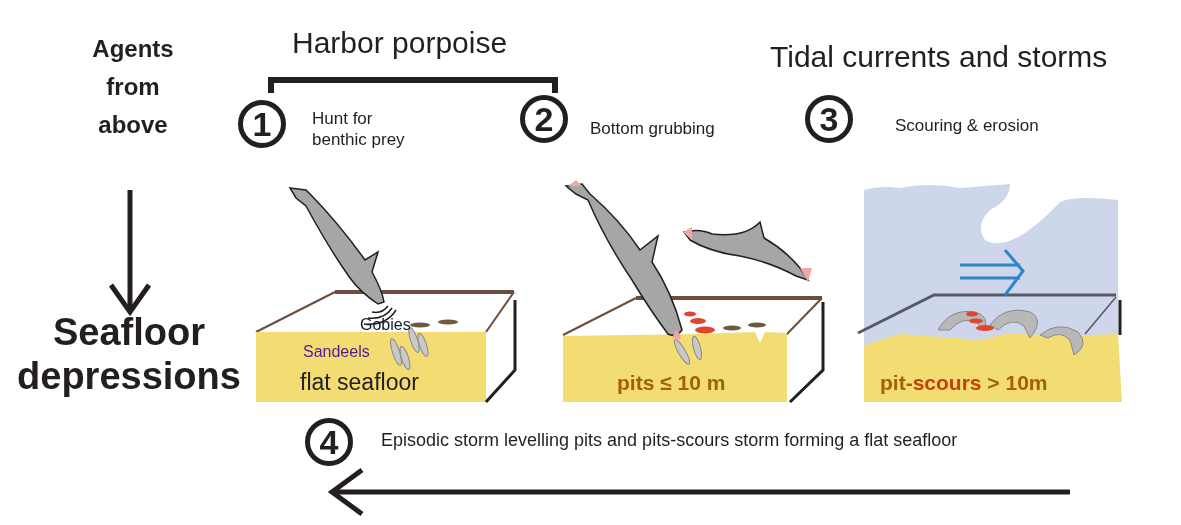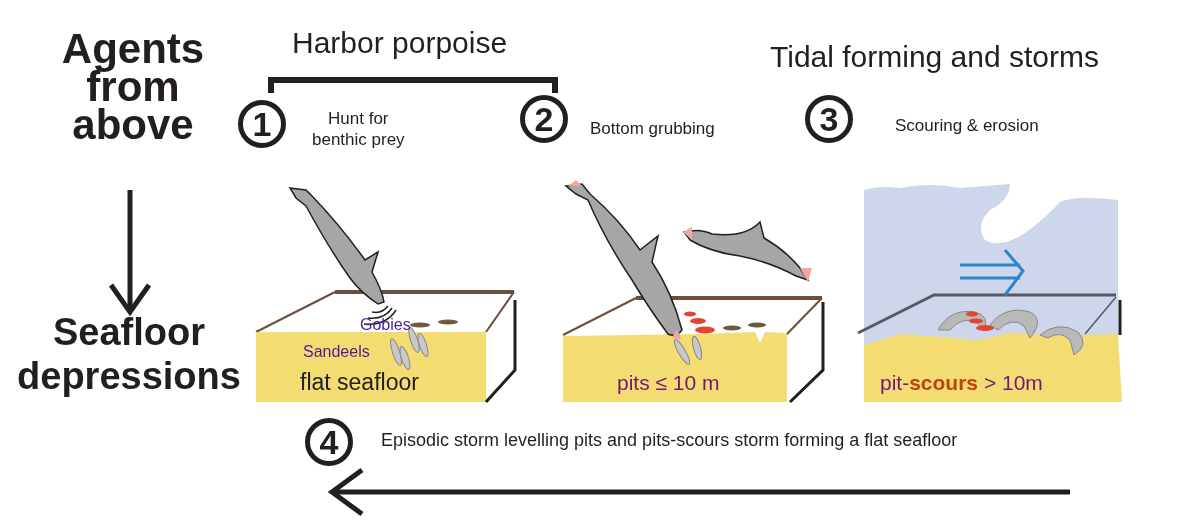--- a/index.html
+++ b/index.html
@@ -1,45 +1,45 @@
 <!DOCTYPE html>
 <html><head>
 <meta charset="utf-8">
 <style>
   html, body { margin:0; padding:0; background:#ffffff; }
   body { width:1181px; height:525px; position:relative; overflow:hidden; font-family:"Liberation Sans", sans-serif; color:#231f20; }
   .abs { position:absolute; }
-  .bold-title { font-weight:bold; font-size:42px; line-height:38px; text-align:center; }
+  .bold-title { font-weight:bold; font-size:24px; line-height:38px; text-align:center; }
   .head { font-size:30px; white-space:nowrap; }
   .circle { position:absolute; width:38px; height:38px; border:5px solid #231f20; border-radius:50%; box-sizing:content-box; display:flex; align-items:center; justify-content:center; font-weight:bold; font-size:34px; }
   .step { font-size:17px; line-height:21px; white-space:nowrap; }
   svg { position:absolute; left:0; top:0; }
-  .label-red { color:#701a75; font-weight:normal; }
+  .label-red { color:#a16207; font-weight:bold; }
   .label-tan { color:#c2410c; font-weight:bold; }
 </style>
 </head>
 <body>
 
 <div class="abs bold-title" style="left:58px; top:30px; width:150px;">
   <div>Agents</div>
   <div>from</div>
   <div>above</div>
 </div>
 <div class="abs bold-title" style="left:0px; top:310px; width:258px; font-size:38px; line-height:44px;">
   <div>Seafloor</div>
   <div>depressions</div>
 </div>
 
 <div class="abs head" style="left:292px; top:26px;text-align:right;">Harbor porpoise</div>
-<div class="abs head" style="left:770px; top:40px;">Tidal forming and storms</div>
+<div class="abs head" style="left:770px; top:40px;">Tidal currents and storms</div>
 
 <div class="circle" style="left:238px; top:100px;">
     <span>1</span>
   </div>
-<div class="abs step" style="left:312px; top:108px;text-align:center;">
+<div class="abs step" style="left:312px; top:108px;">
   <div>Hunt for</div>
   <div>benthic prey</div>
 </div>
 
 <div class="circle" style="left:520px; top:95px;">
     <span>2</span>
   </div>
 <div class="abs step" style="left:590px; top:118px;"><span>Bottom grubbing</span></div>
 
 <div class="circle" style="left:805px; top:95px;">
@@ -129,17 +129,17 @@
 
     <path d="M938 330 Q950 308 975 312 Q990 316 984 330 L976 322 Q962 316 950 330 Z" fill="#b8b8b8" stroke="#888" stroke-width="1"></path>
     <path d="M990 325 Q1005 305 1030 312 Q1045 320 1030 338 L1024 326 Q1012 316 998 330 Z" fill="#b8b8b8" stroke="#888" stroke-width="1"></path>
     <path d="M1040 335 Q1058 320 1078 332 Q1090 345 1074 355 L1070 340 Q1060 330 1048 338 Z" fill="#b8b8b8" stroke="#888" stroke-width="1"></path>
     <ellipse cx="972" cy="314" rx="6" ry="2.5" fill="#e0452f"></ellipse>
     <ellipse cx="976" cy="321" rx="7" ry="2.5" fill="#e0452f"></ellipse>
     <ellipse cx="985" cy="328" rx="9" ry="3" fill="#e0452f"></ellipse>
   </g>
 </svg>
 
-<div class="abs" style="left:360px; top:316px; font-size:16px; color:#4c1d95; z-index:2;">Gobies</div>
+<div class="abs" style="left:360px; top:316px; font-size:16px; color:#0f172a; z-index:2;">Gobies</div>
 <div class="abs" style="left:303px; top:343px; font-size:16px; color:#4c1d95; z-index:2;">Sandeels</div>
 <div class="abs" style="left:300px; top:369px; font-size:23px; color:#231f20; z-index:2;text-align:center;">flat seafloor</div>
 <div class="abs label-red" style="left:617px; top:371px; font-size:21px; z-index:2;">pits ≤ 10 m</div>
 <div class="abs" style="left:880px; top:371px; font-size:21px; font-weight:bold; z-index:2; white-space:nowrap;"><span class="label-red">pit-</span><span class="label-tan">scours</span><span class="label-red"> &gt; 10m</span></div>
 
 </body></html>

